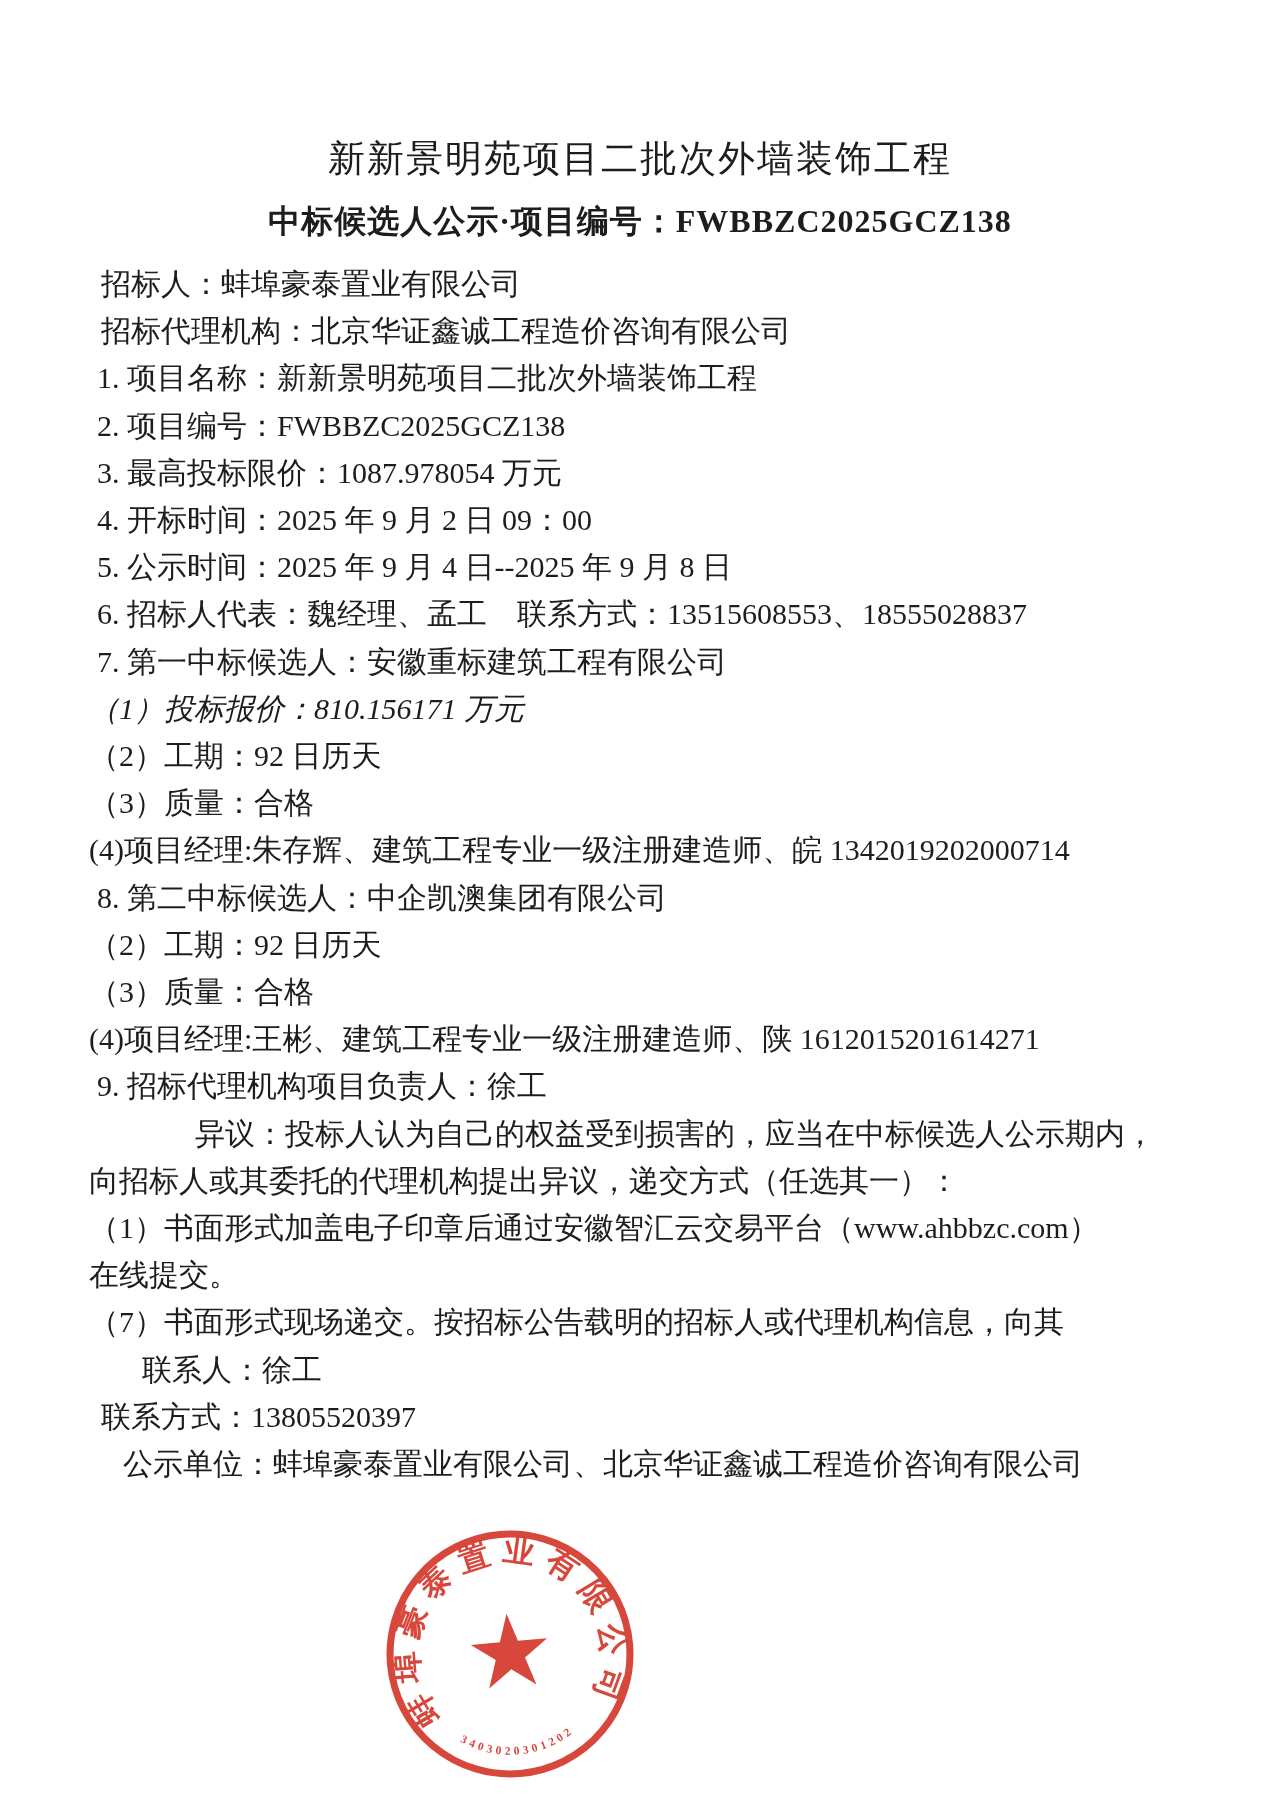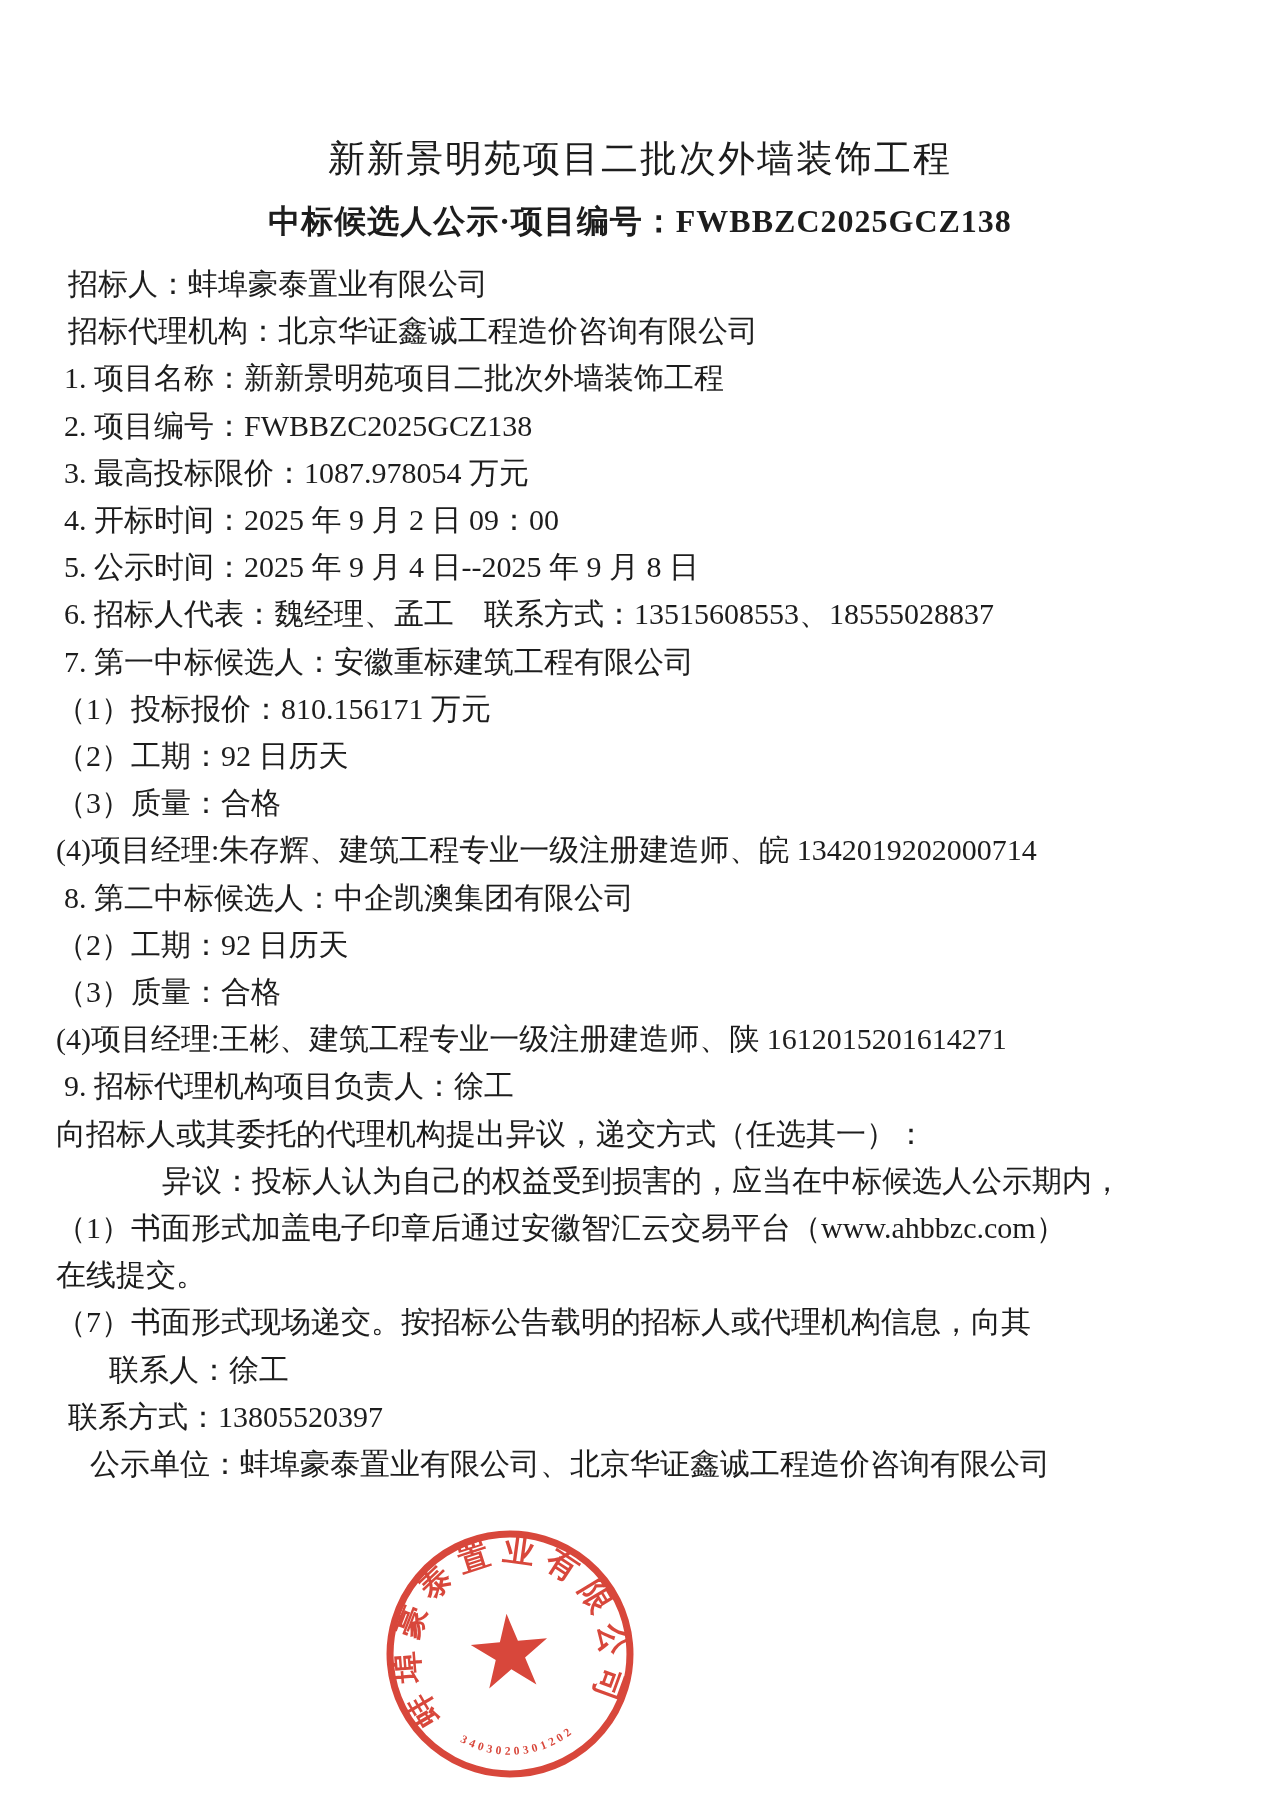--- a/index.html
+++ b/index.html
@@ -24,21 +24,21 @@
   }
   .title-2 {
     margin:28px 0 0 0;
     font-size:32px;
     line-height:1;
     font-weight:bold;
     letter-spacing:1px;
   }
   .content {
     margin-top:23px;
-    padding-left:64px;
+    padding-left:97px;
     padding-right:70px;
   }
   .content p.line {
     margin:0;
     font-size:30px;
     line-height:47.2px;
     white-space:nowrap;
   }
   .seal {
     position:absolute;
@@ -72,31 +72,31 @@
 <div class="content" id="doc-lines">
     <p class="line" style="text-indent: 4px;">招标人：蚌埠豪泰置业有限公司</p>
     <p class="line" style="text-indent: 4px;">招标代理机构：北京华证鑫诚工程造价咨询有限公司</p>
     <p class="line">1. 项目名称：新新景明苑项目二批次外墙装饰工程</p>
     <p class="line">2. 项目编号：FWBBZC2025GCZ138</p>
     <p class="line">3. 最高投标限价：1087.978054 万元</p>
     <p class="line">4. 开标时间：2025 年 9 月 2 日 09：00</p>
     <p class="line">5. 公示时间：2025 年 9 月 4 日--2025 年 9 月 8 日</p>
     <p class="line">6. 招标人代表：魏经理、孟工　联系方式：13515608553、18555028837</p>
     <p class="line">7. 第一中标候选人：安徽重标建筑工程有限公司</p>
-    <p class="line" style="text-indent: -8px;">（1）投标报价：810.156171 万元</p>
+    <p class="line" style="text-indent: -8px; font-style: italic;">（1）投标报价：810.156171 万元</p>
     <p class="line" style="text-indent: -8px;">（2）工期：92 日历天</p>
     <p class="line" style="text-indent: -8px;">（3）质量：合格</p>
     <p class="line" style="text-indent: -8px;">(4)项目经理:朱存辉、建筑工程专业一级注册建造师、皖 1342019202000714</p>
     <p class="line">8. 第二中标候选人：中企凯澳集团有限公司</p>
     <p class="line" style="text-indent: -8px;">（2）工期：92 日历天</p>
     <p class="line" style="text-indent: -8px;">（3）质量：合格</p>
     <p class="line" style="text-indent: -8px;">(4)项目经理:王彬、建筑工程专业一级注册建造师、陕 1612015201614271</p>
     <p class="line">9. 招标代理机构项目负责人：徐工</p>
+    <p class="line" style="text-indent: 98px;">异议：投标人认为自己的权益受到损害的，应当在中标候选人公示期内，</p>
     <p class="line" style="text-indent: -8px;">向招标人或其委托的代理机构提出异议，递交方式（任选其一）：</p>
-    <p class="line" style="text-indent: 98px;">异议：投标人认为自己的权益受到损害的，应当在中标候选人公示期内，</p>
     <p class="line" style="text-indent: -8px;">（1）书面形式加盖电子印章后通过安徽智汇云交易平台（www.ahbbzc.com）</p>
     <p class="line" style="text-indent: -8px;">在线提交。</p>
     <p class="line" style="text-indent: -8px;">（7）书面形式现场递交。按招标公告载明的招标人或代理机构信息，向其</p>
     <p class="line" style="text-indent: 4px; margin-left: 41px;">联系人：徐工</p>
     <p class="line" style="text-indent: 4px;">联系方式：13805520397</p>
     <p class="line" style="text-indent: 26px;">公示单位：蚌埠豪泰置业有限公司、北京华证鑫诚工程造价咨询有限公司</p>
   </div>
 
 <div class="seal">
   <svg viewBox="0 0 250 250" xmlns="http://www.w3.org/2000/svg">

